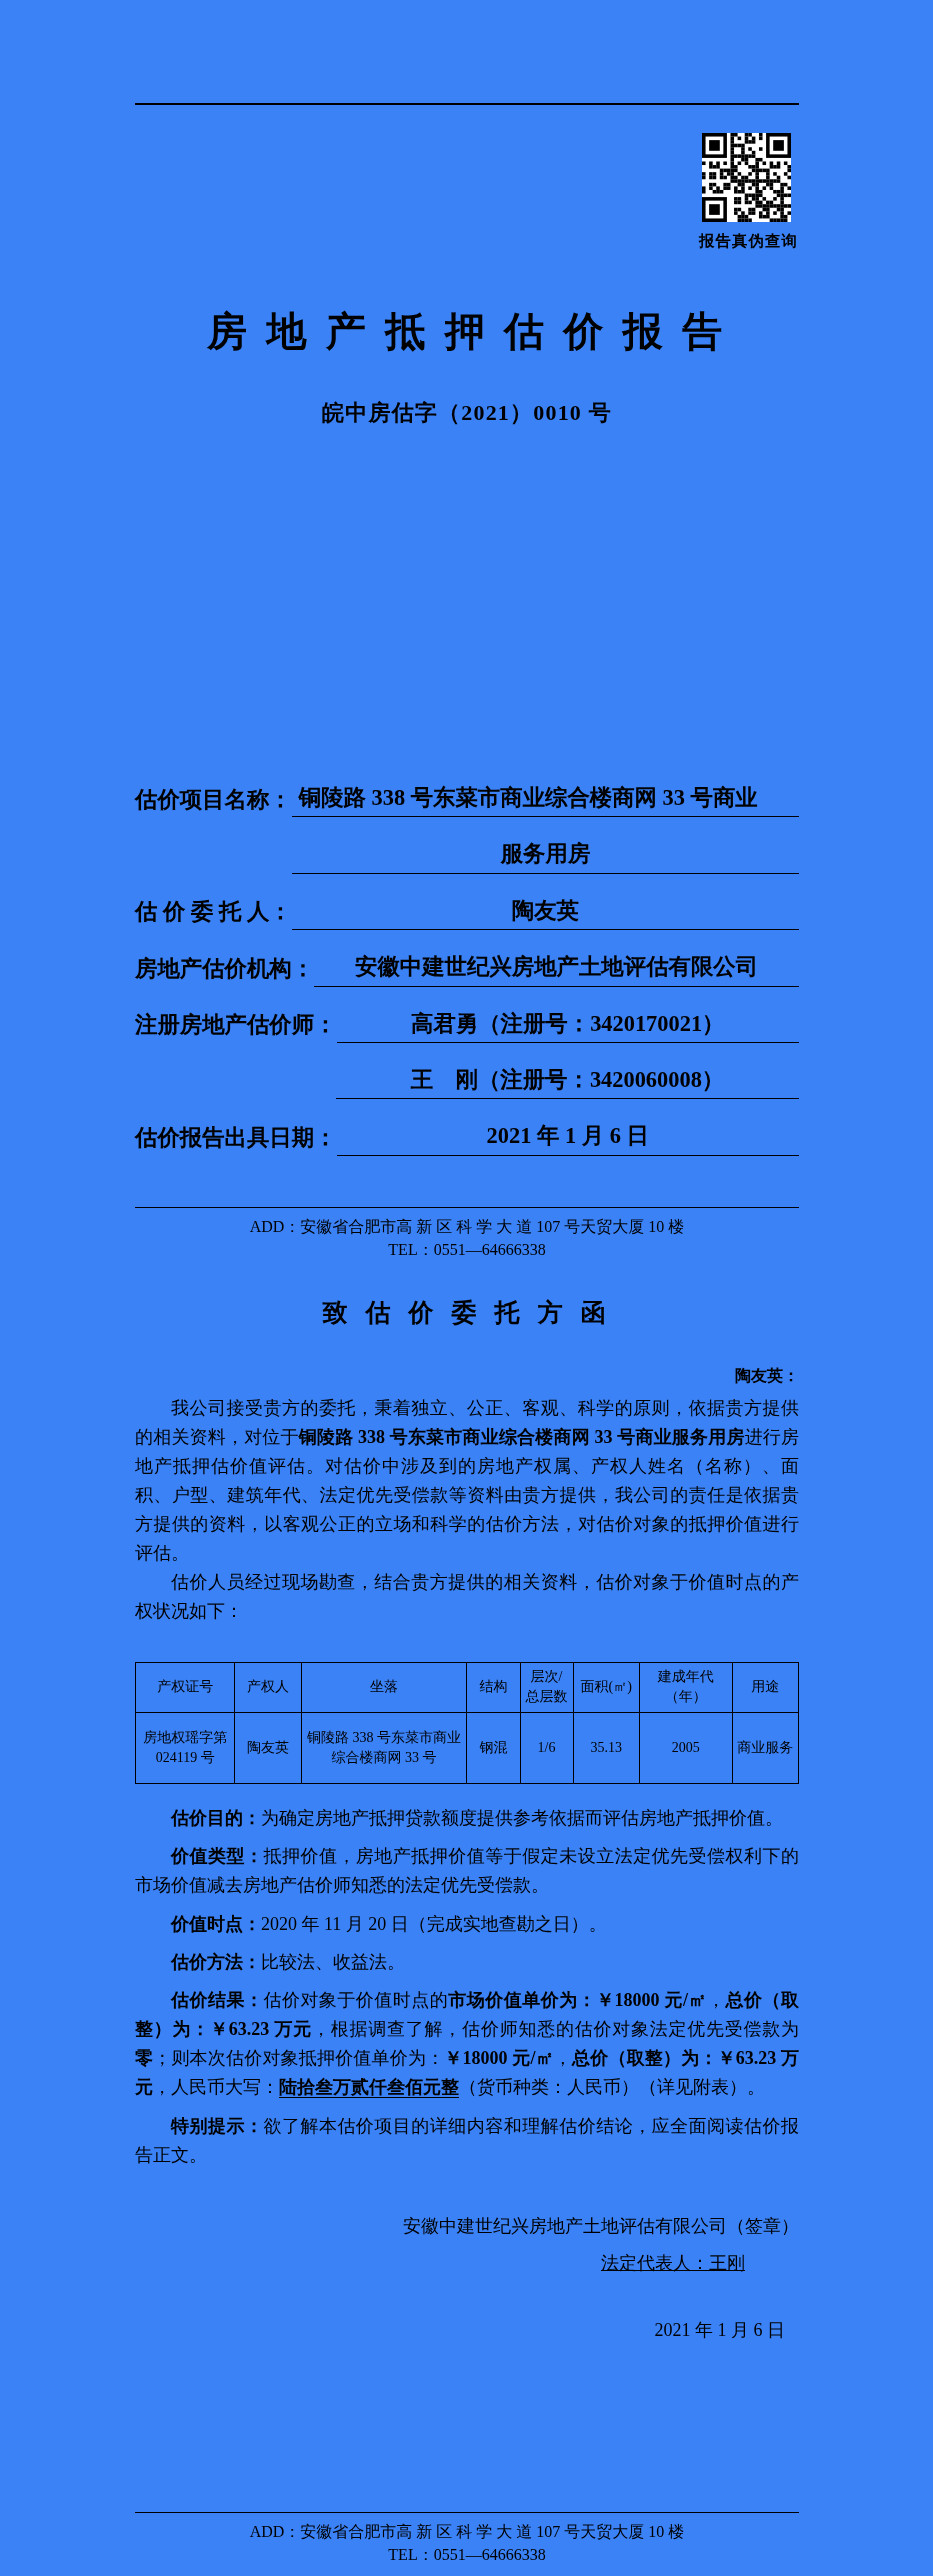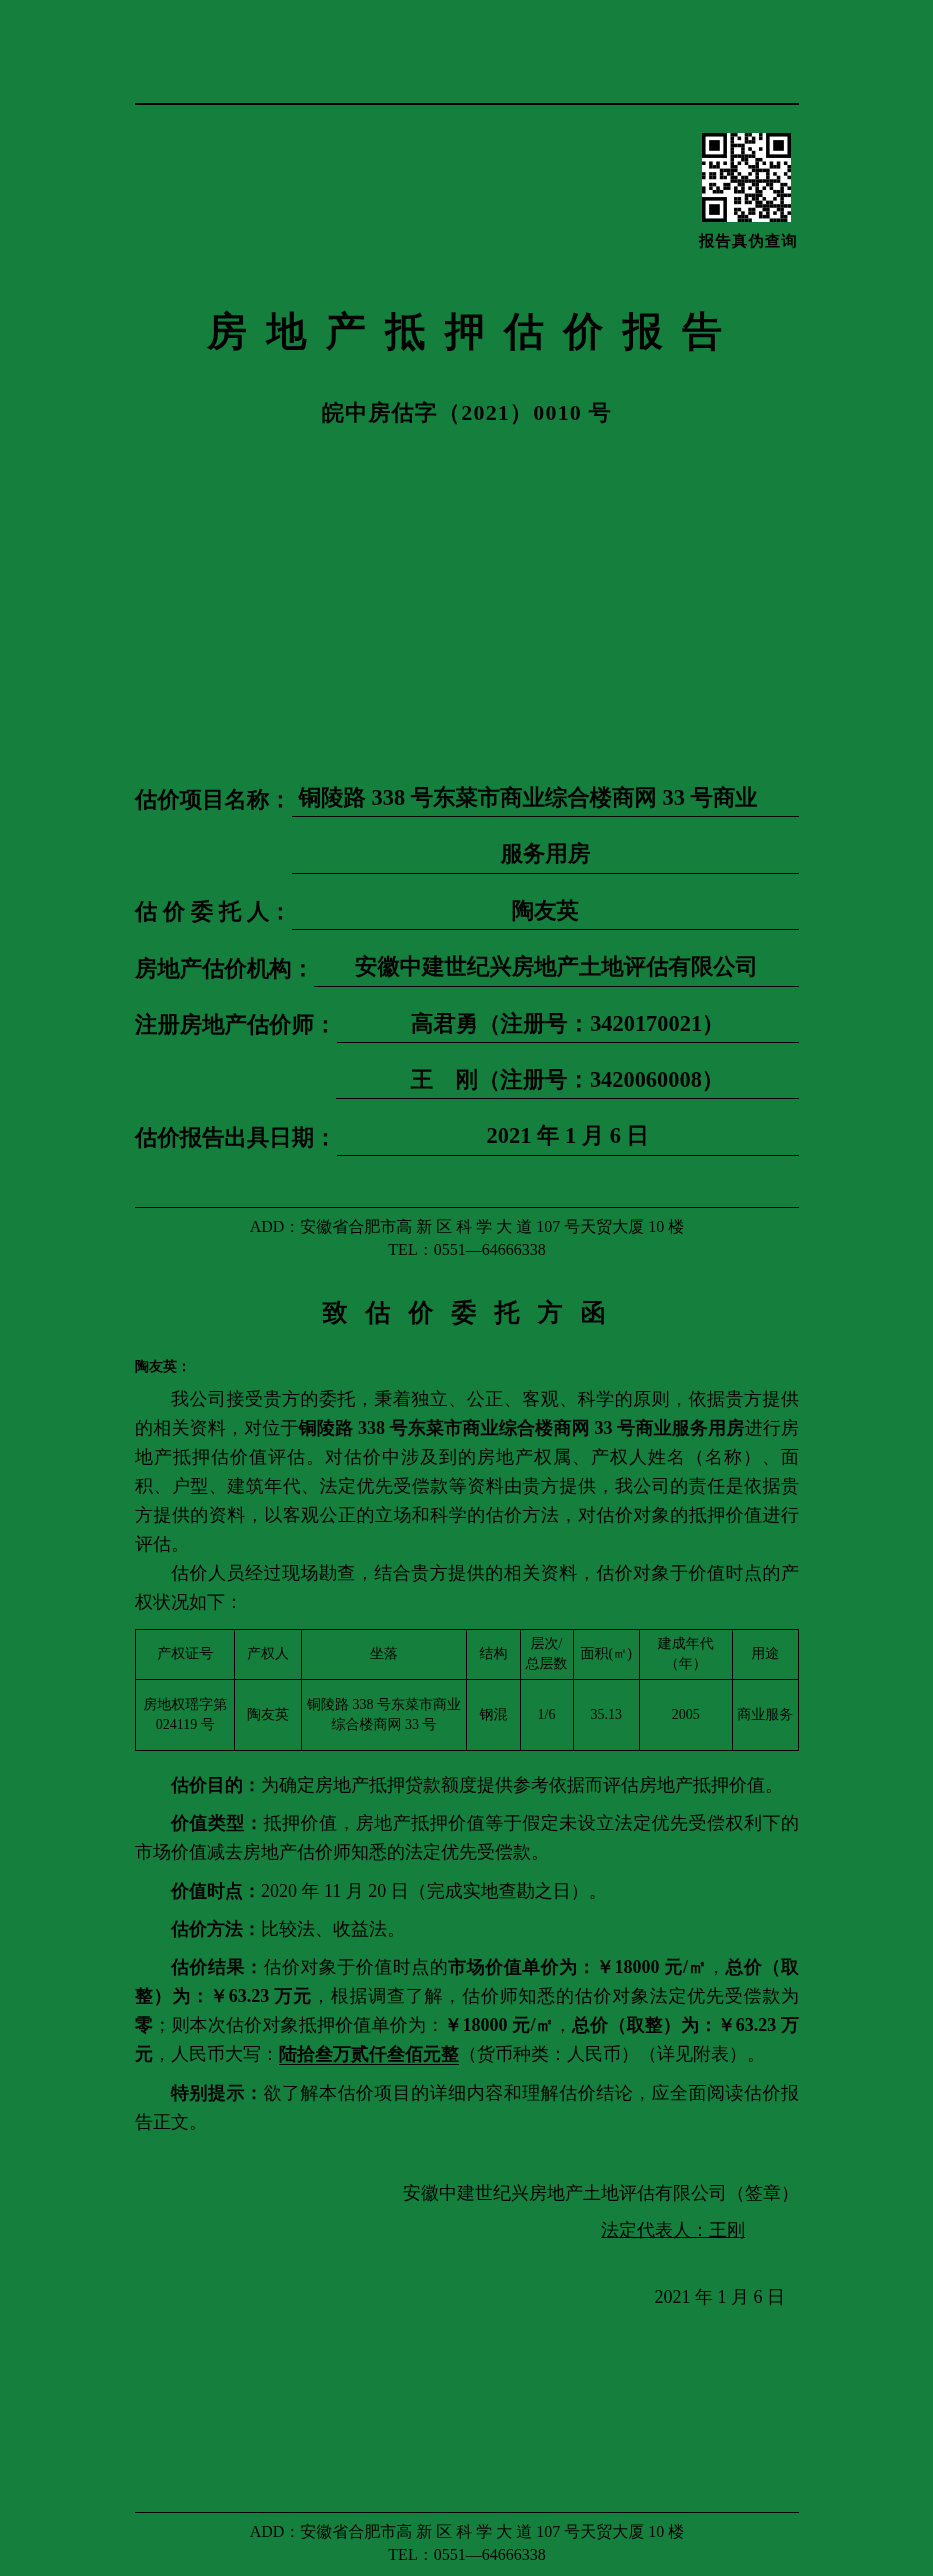--- a/index.html
+++ b/index.html
@@ -2,21 +2,21 @@
 <html style="font-size:9.4px"><head>
 <meta charset="utf-8">
 <style>
   * { margin:0; padding:0; box-sizing:border-box; }
   html,body { background:#ffffff; }
   body {
     width:934px;
     font-family:"Liberation Serif","DejaVu Serif",serif;
     color:#000;
   }
-  .doc { width:934px; background:#15803d; }
+  .doc { width:934px; background:#3b82f6; }
   .page { position:relative; padding:0 135px; overflow:hidden; }
   .page1 { height:1271px; }
   .page2 { height:1305px; }
 
   
   .top-rule { border-top:2.4px solid #000; margin-top:103px; }
   .qr-wrap { position:absolute; top:133px; right:141px; width:94px; text-align:center; }
   .qr-code svg { width:89px; height:89px; display:block; margin:0 auto; }
   .qr-label { font-size:15.3px; font-weight:bold; margin-top:9.4px; letter-spacing:1.2px; white-space:nowrap; }
 
@@ -29,26 +29,26 @@
   .field-value { flex:1; border-bottom:1.8px solid #000; text-align:center; padding:0 7px 2.4px; }
   .field-value.left { text-align:left; }
   .cont1 { padding-left:157px; }
   .cont2 { padding-left:201px; }
 
   .page-footer { position:absolute; left:135px; right:135px; bottom:9.4px;
                  border-top:1.8px solid #000; padding-top:7px; font-size:16px; line-height:23.5px;text-align:center; }
 
   
   .letter-title { text-align:center; font-size:25px; font-weight:bold; letter-spacing:5.9px; padding-top:25px; }
-  .salutation { font-size:14px; font-weight:bold; margin-top:23px; line-height:29px; }
+  .salutation { font-size:16px; font-weight:bold; margin-top:32px; line-height:29px;text-align:right; }
   .para { font-size:18px; line-height:29px; text-indent:2em; text-align:justify; }
   .para .bold { font-weight:bold; }
   .para .underline { text-decoration:underline; text-underline-offset:3.5px; }
 
-  .prop-table { width:100%; border-collapse:collapse; margin-top:12px; font-size:14px; table-layout:fixed; }
+  .prop-table { width:100%; border-collapse:collapse; margin-top:36px; font-size:14px; table-layout:fixed; }
   .prop-table th, .prop-table td { border:1.2px solid #000; text-align:center; vertical-align:middle;
                                    padding:4.7px 3.5px; font-weight:normal; line-height:20px; word-break:break-all; }
   .prop-table th { height:41px; }
   .prop-table td { height:71px; }
 
   .items { margin-top:20px; }
   .item { margin-top:9.4px; }
 
   .signature { text-align:right; font-size:18px; line-height:28px; margin-top:42px; }
   .sig-legal { margin-top:9.4px; padding-right:54px;text-decoration:underline; }

